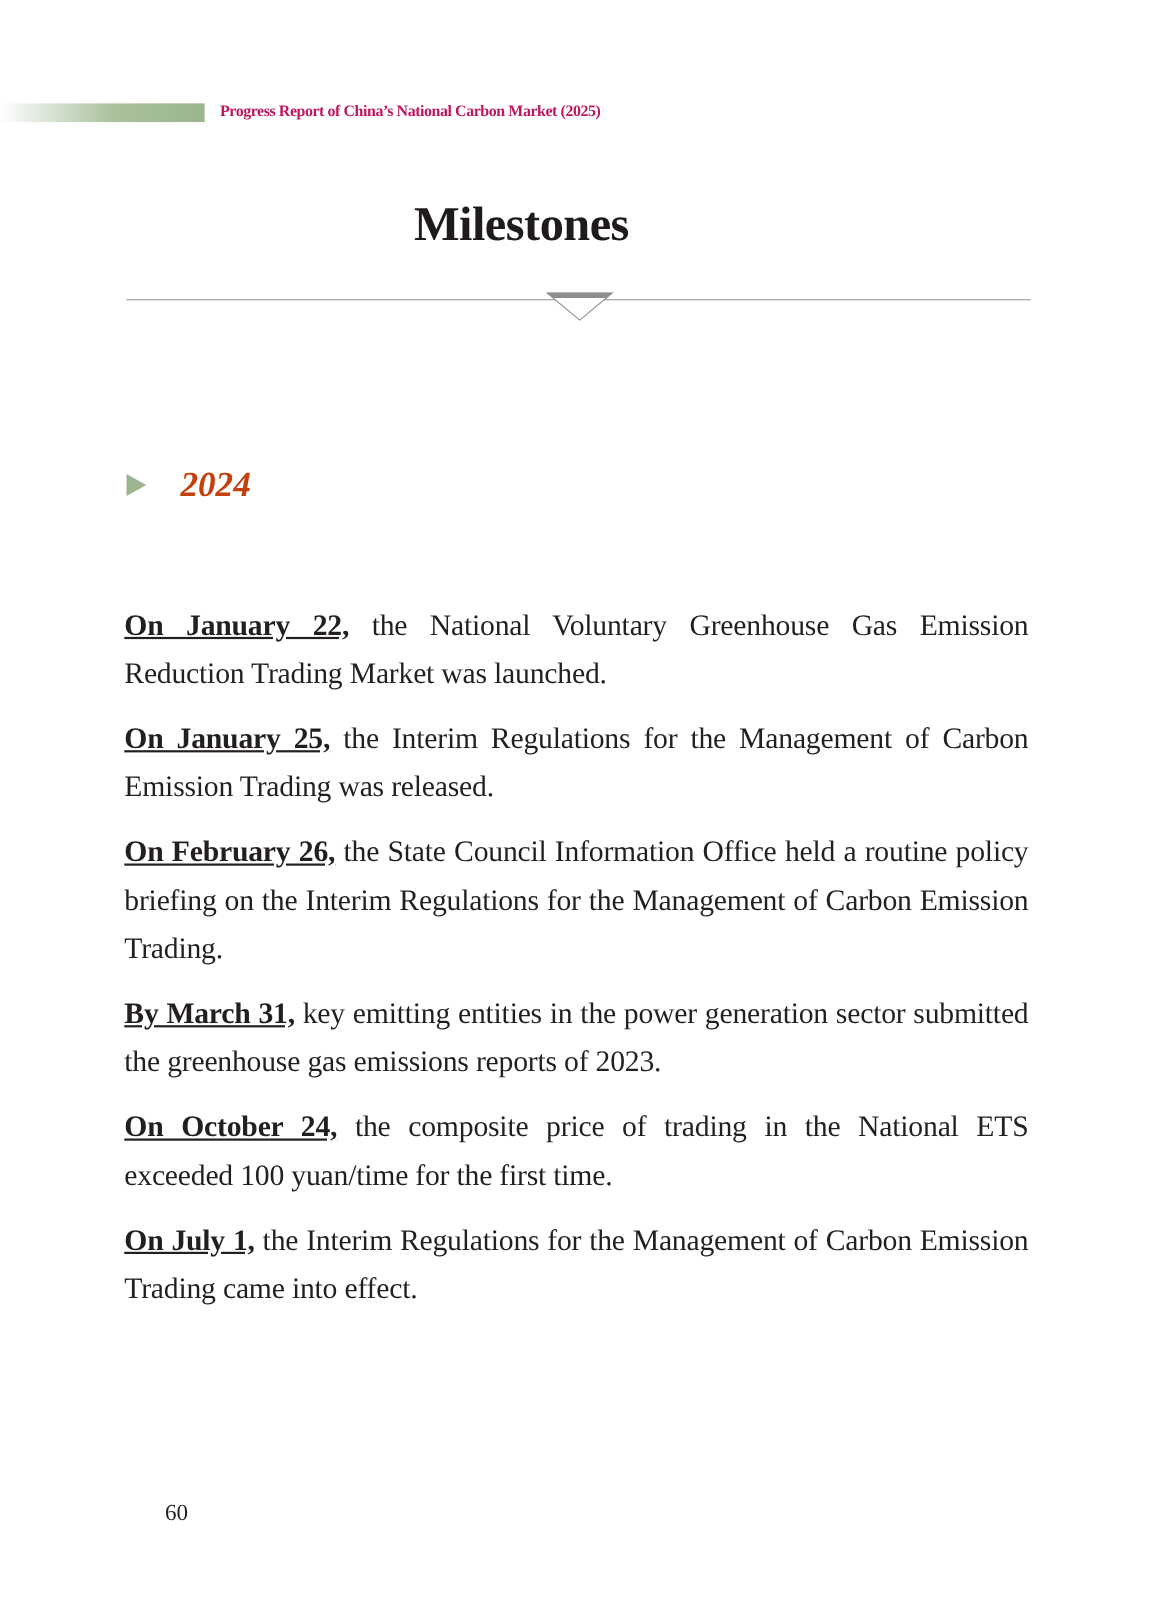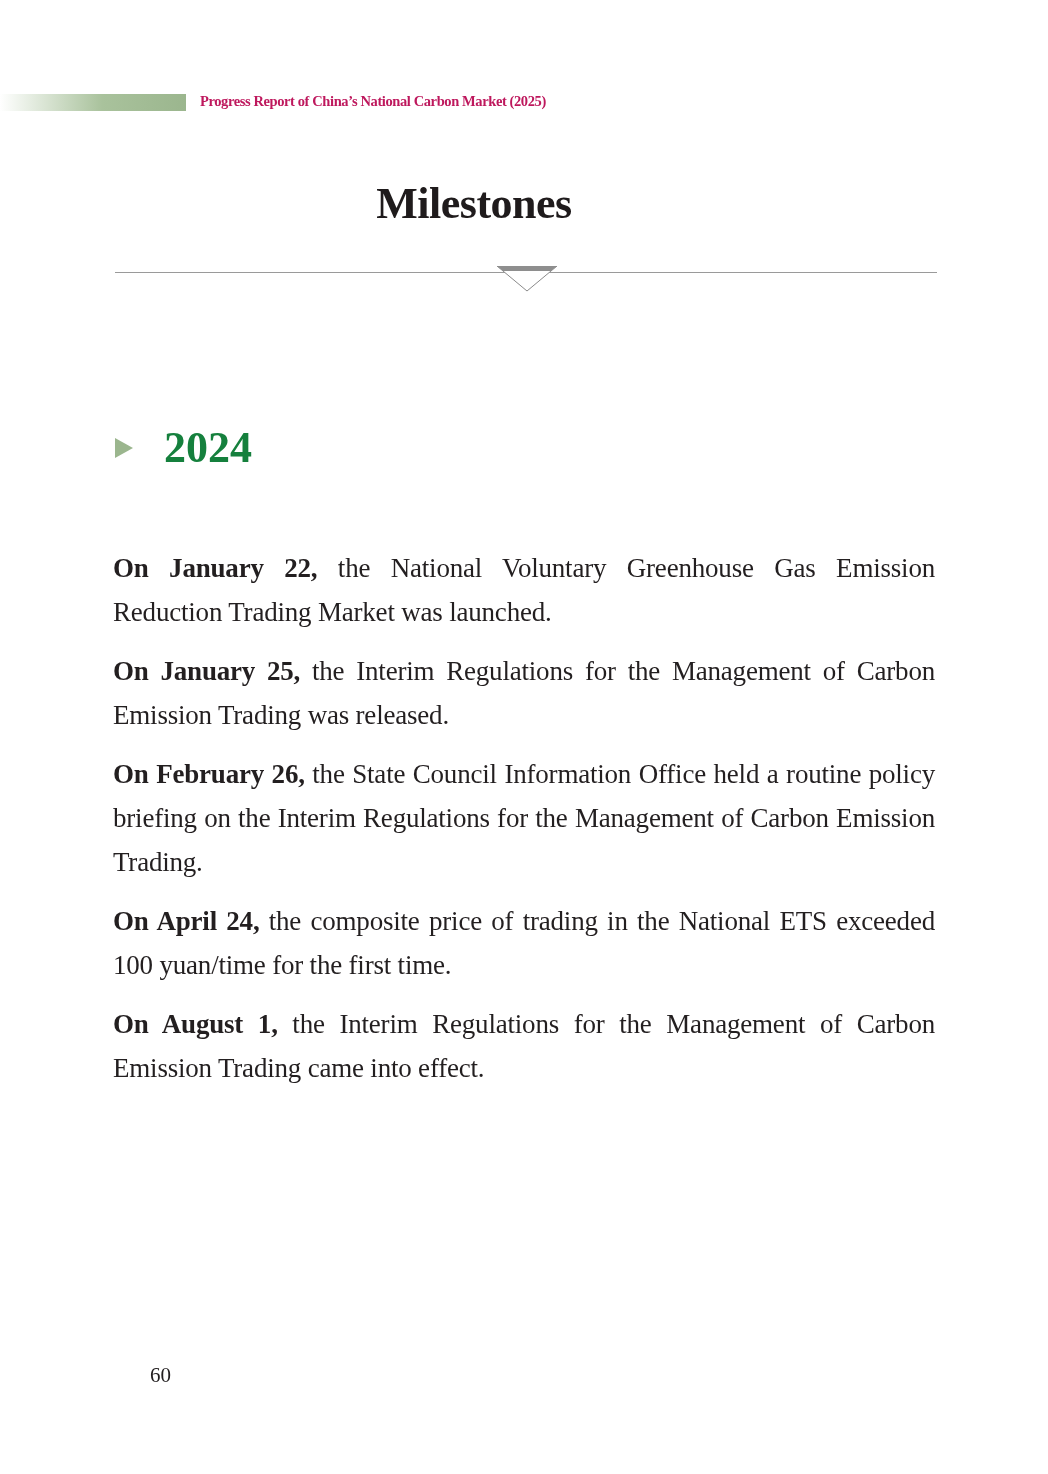--- a/index.html
+++ b/index.html
@@ -22,27 +22,27 @@
   .rule {
     position: absolute; left: 115px; width: 822px; top: 272px; height: 0;
     border-top: 1.5px solid #9a9a9a;
   }
   .rule-marker { position: absolute; left: 496px; top: 266px; width: 62px; height: 26px; }
   .year-row { position: absolute; left: 115px; top: 422px; display: flex; align-items: center; }
   .year-tri {
     width: 0; height: 0; border-top: 10px solid transparent; border-bottom: 10px solid transparent;
     border-left: 18px solid #9bb68e; margin-right: 31px;
   }
-  .year-label { font-size: 44px; font-weight: bold; color: #15803d; }
+  .year-label { font-size: 32px; font-weight: bold; color: #c2410c; font-style: italic; }
   .entries { position: absolute; left: 113px; top: 546px; width: 822px; }
   .entry {
     font-size: 27px; line-height: 44px; text-align: justify; margin: 0 0 15px 0;
     color: #231f20; letter-spacing: -0.2px;
   }
-  .entry b { font-weight: bold; }
+  .entry b { font-weight: bold; text-decoration: underline; }
   .page-number { position: absolute; left: 120px; top: 1363px; font-size: 21px; color: #231f20; margin-left: 30px; }
 </style>
 </head>
 <body>
 
 <div class="header-bar"></div>
 <div class="header-text">Progress Report of China’s National Carbon Market (2025)</div>
 
 <h1 class="page-title" style="margin:0;">Milestones</h1>
 
@@ -54,17 +54,18 @@
 
 <div class="year-row">
   <span class="year-tri"></span>
   <span class="year-label">2024</span>
 </div>
 
 <div class="entries">
   <p class="entry"><b>On January 22,</b><span> the National Voluntary Greenhouse Gas Emission Reduction Trading Market was launched.</span></p>
   <p class="entry"><b>On January 25,</b><span> the Interim Regulations for the Management of Carbon Emission Trading was released.</span></p>
   <p class="entry"><b>On February 26,</b><span> the State Council Information Office held a routine policy briefing on the Interim Regulations for the Management of Carbon Emission Trading.</span></p>
-  <p class="entry"><b>On April 24,</b><span> the composite price of trading in the National ETS exceeded 100 yuan/time for the first time.</span></p>
-  <p class="entry"><b>On August 1,</b><span> the Interim Regulations for the Management of Carbon Emission Trading came into effect.</span></p>
+  <p class="entry"><b>By March 31,</b><span> key emitting entities in the power generation sector submitted the greenhouse gas emissions reports of 2023.</span></p>
+  <p class="entry"><b>On October 24,</b><span> the composite price of trading in the National ETS exceeded 100 yuan/time for the first time.</span></p>
+  <p class="entry"><b>On July 1,</b><span> the Interim Regulations for the Management of Carbon Emission Trading came into effect.</span></p>
 </div>
 
 <div class="page-number">60</div>
 
 </body></html>

